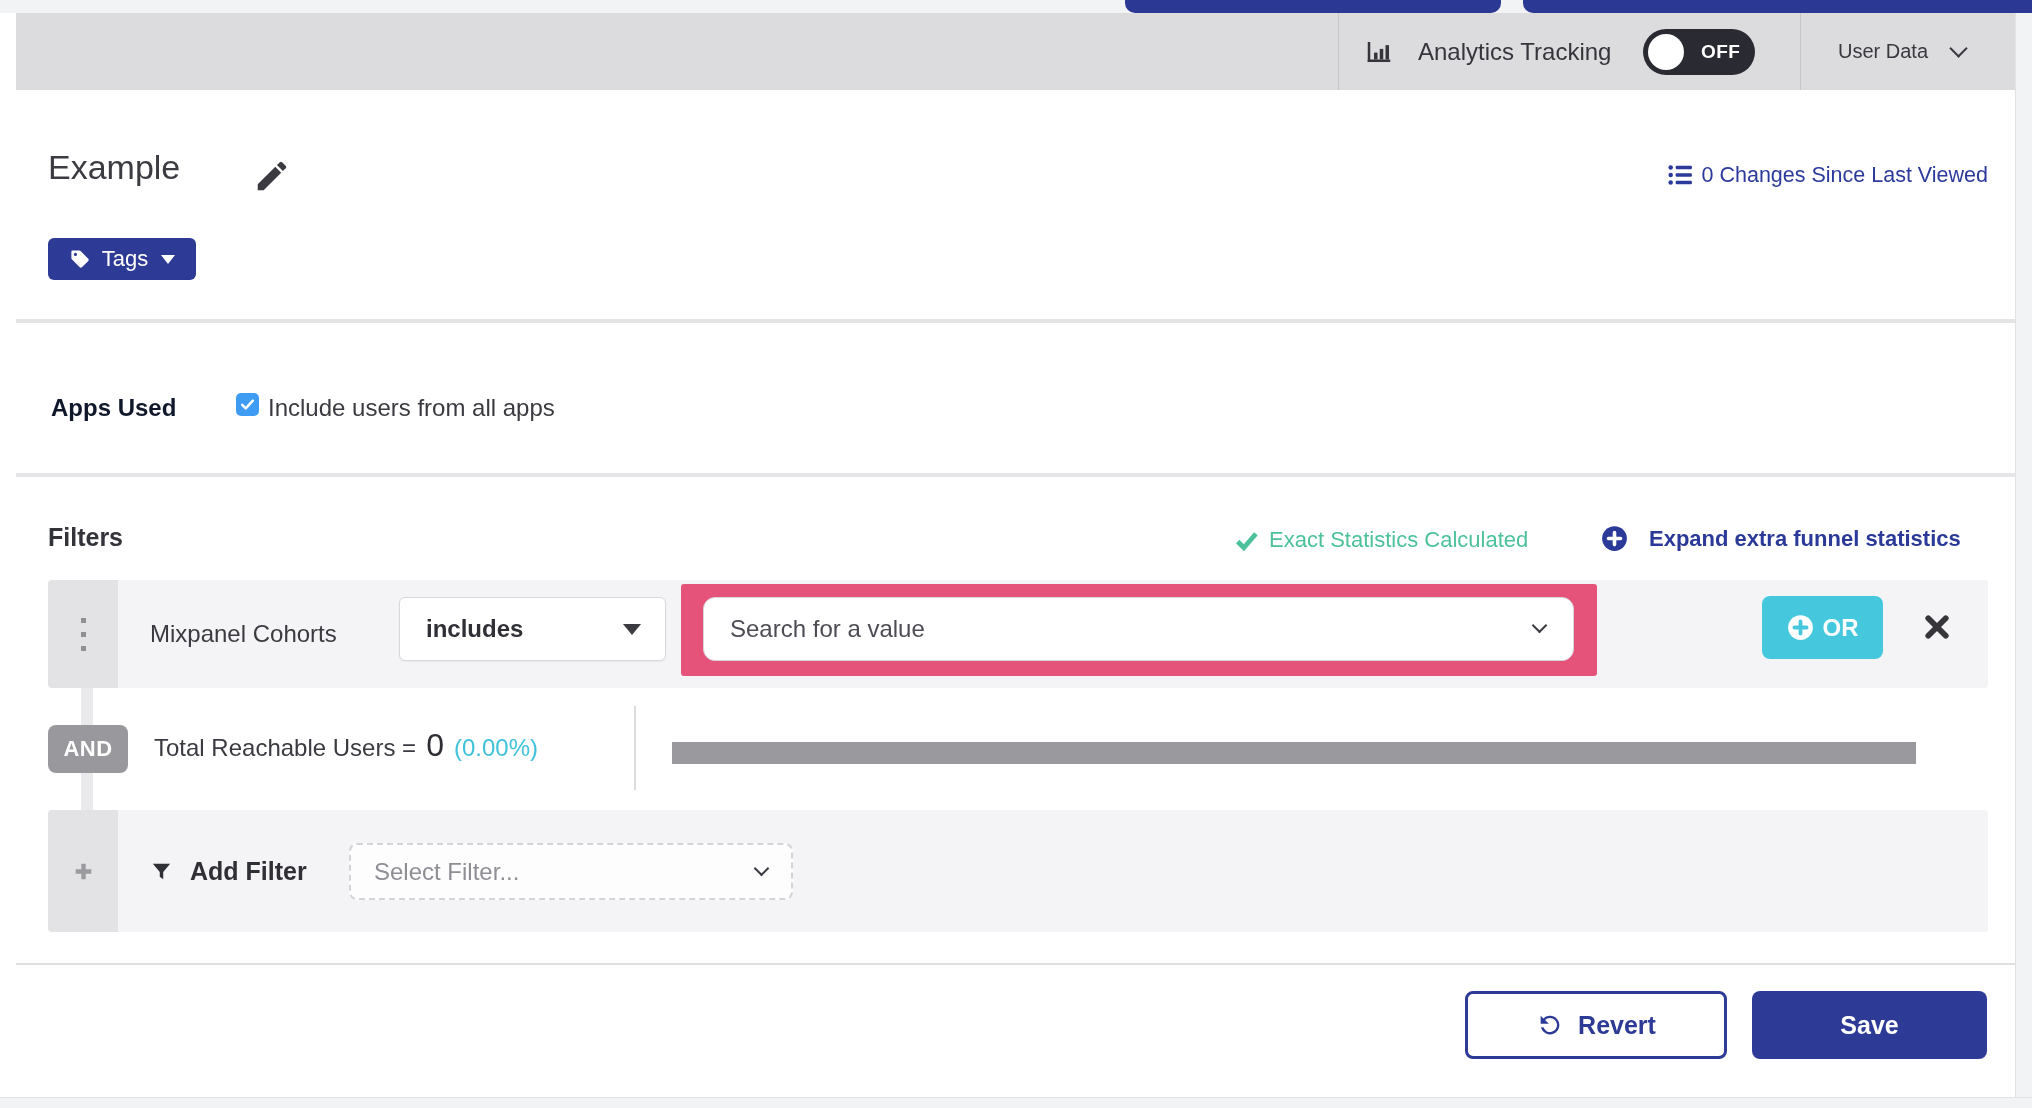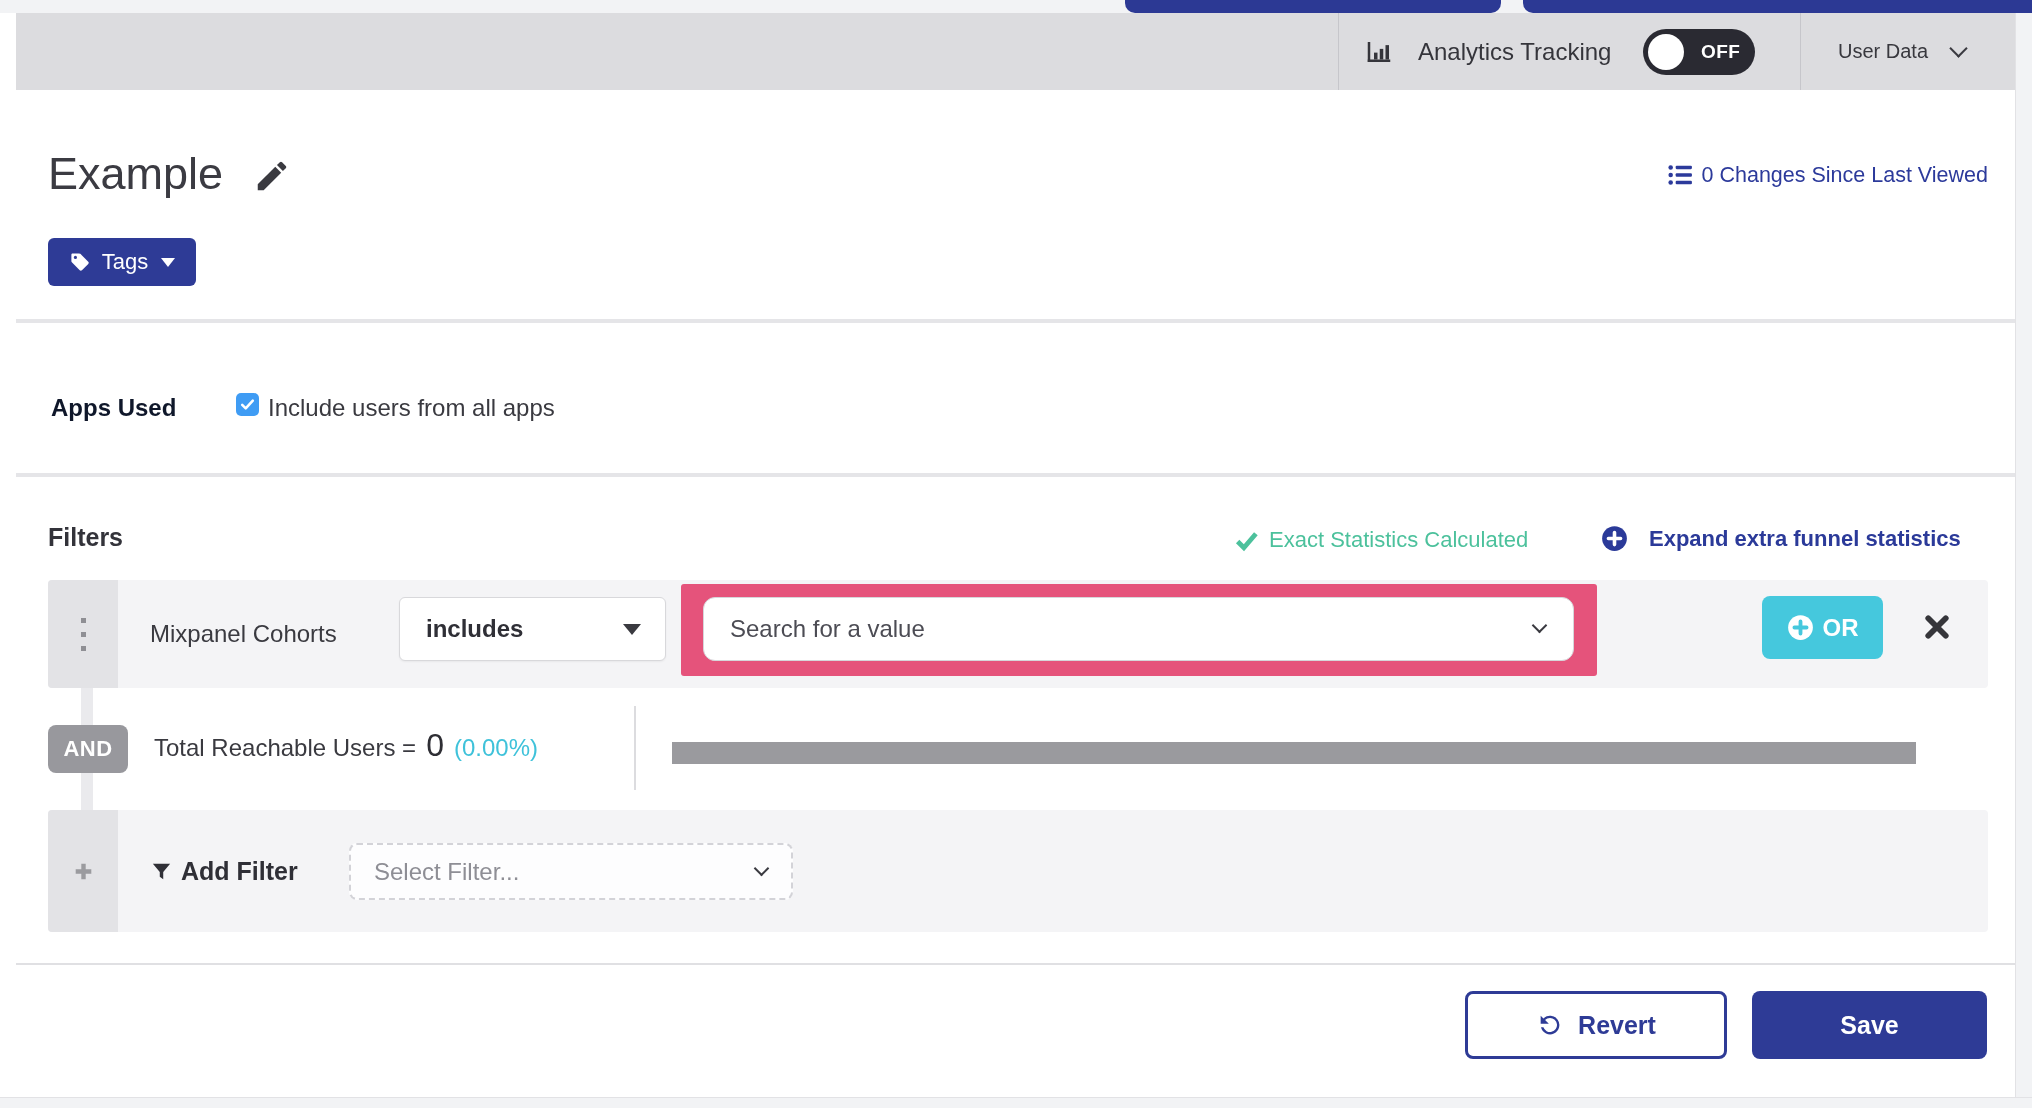--- a/index.html
+++ b/index.html
@@ -28,25 +28,25 @@
   .knob { position:absolute; left:5px; top:5px; width:36px; height:36px; border-radius:50%; background:#fff; }
   .toggle-text { position:absolute; right:15px; top:0; height:46px; display:flex; align-items:center;
                  color:#fff; font-size:19px; font-weight:bold; letter-spacing:.5px; }
   .userdata { position:absolute; left:1822px; top:0; height:77px; display:flex; align-items:center; gap:24px;
               font-size:20px; color:#38383e; }
   .chev { width:13px; height:13px; border-right:2.5px solid #3a3a40; border-bottom:2.5px solid #3a3a40;
           transform:rotate(45deg); margin-top:-7px; display:inline-block; }
   .chev.sm { width:11px; height:11px; }
 
   
-  .segment-name { left:48px; top:148px; font-size:45px; color:#3b3b42; }
+  .segment-name { left:48px; top:148px; font-size:34px; color:#3b3b42; }
   .pencil { left:253px; top:157px; width:38px; height:38px; cursor:pointer; }
   .changes { right:44px; top:162px; display:flex; align-items:center; gap:9px;
              color:#2c3a9b; font-size:21.5px; cursor:pointer; }
-  .tags-btn { left:48px; top:238px; width:148px; height:48px; background:#2e3b96; border-radius:6px;
+  .tags-btn { left:48px; top:238px; width:148px; height:42px; background:#2e3b96; border-radius:6px;
               display:flex; align-items:center; justify-content:center; gap:11px;
               color:#fff; font-size:22px; cursor:pointer; }
   .caret { width:0; height:0; border-left:8px solid transparent; border-right:8px solid transparent;
            border-top:10px solid #fff; }
   .caret.dark { border-top-color:#3a3a40; border-left-width:9px; border-right-width:9px; border-top-width:11px; }
 
   .band { left:16px; width:2000px; height:4px; background:#e5e5e8; }
   .band.b1 { top:319px; } .band.b2 { top:473px; }
 
   
@@ -89,21 +89,21 @@
   .reach-label { font-size:24px; color:#3a3a40; }
   .reach-value { font-size:32px; color:#2e2e34; }
   .reach-pct { font-size:24px; color:#3fc2da; }
   .vline { left:634px; top:706px; width:2px; height:84px; background:#dcdcdf; }
   .bar { left:672px; top:742px; width:1244px; height:22px; background:#9a9a9e; }
 
   
   .add-row { left:48px; top:810px; width:1940px; height:122px; background:#f4f4f6; border-radius:4px; }
   .plus-strip { left:48px; top:810px; width:70px; height:122px; background:#e3e3e6; border-radius:4px 0 0 4px;
                 display:flex; align-items:center; justify-content:center; cursor:pointer; }
-  .add-filter { left:150px; top:810px; height:122px; display:flex; align-items:center; gap:8px;
+  .add-filter { left:150px; top:810px; height:122px; display:flex; align-items:center; gap:17px;
                 font-size:25px; font-weight:bold; color:#2f2f36; }
   .select-filter { left:349px; top:843px; width:444px; height:57px; background:#fdfdfe;
                    border:2px dashed #d3d3d8; border-radius:8px; display:flex; align-items:center;
                    justify-content:space-between; padding:0 24px 0 23px; font-size:24px; color:#8e8e95; cursor:pointer; }
 
   
   .footer-line { left:16px; top:963px; width:2000px; height:2px; background:#e0e0e3; }
   .revert-btn { left:1465px; top:991px; width:262px; height:68px; background:#fff; border:3px solid #2e3b96;
                 border-radius:8px; display:flex; align-items:center; justify-content:center; gap:14px;
                 color:#2e3b96; font-size:25px; font-weight:bold; cursor:pointer; }

